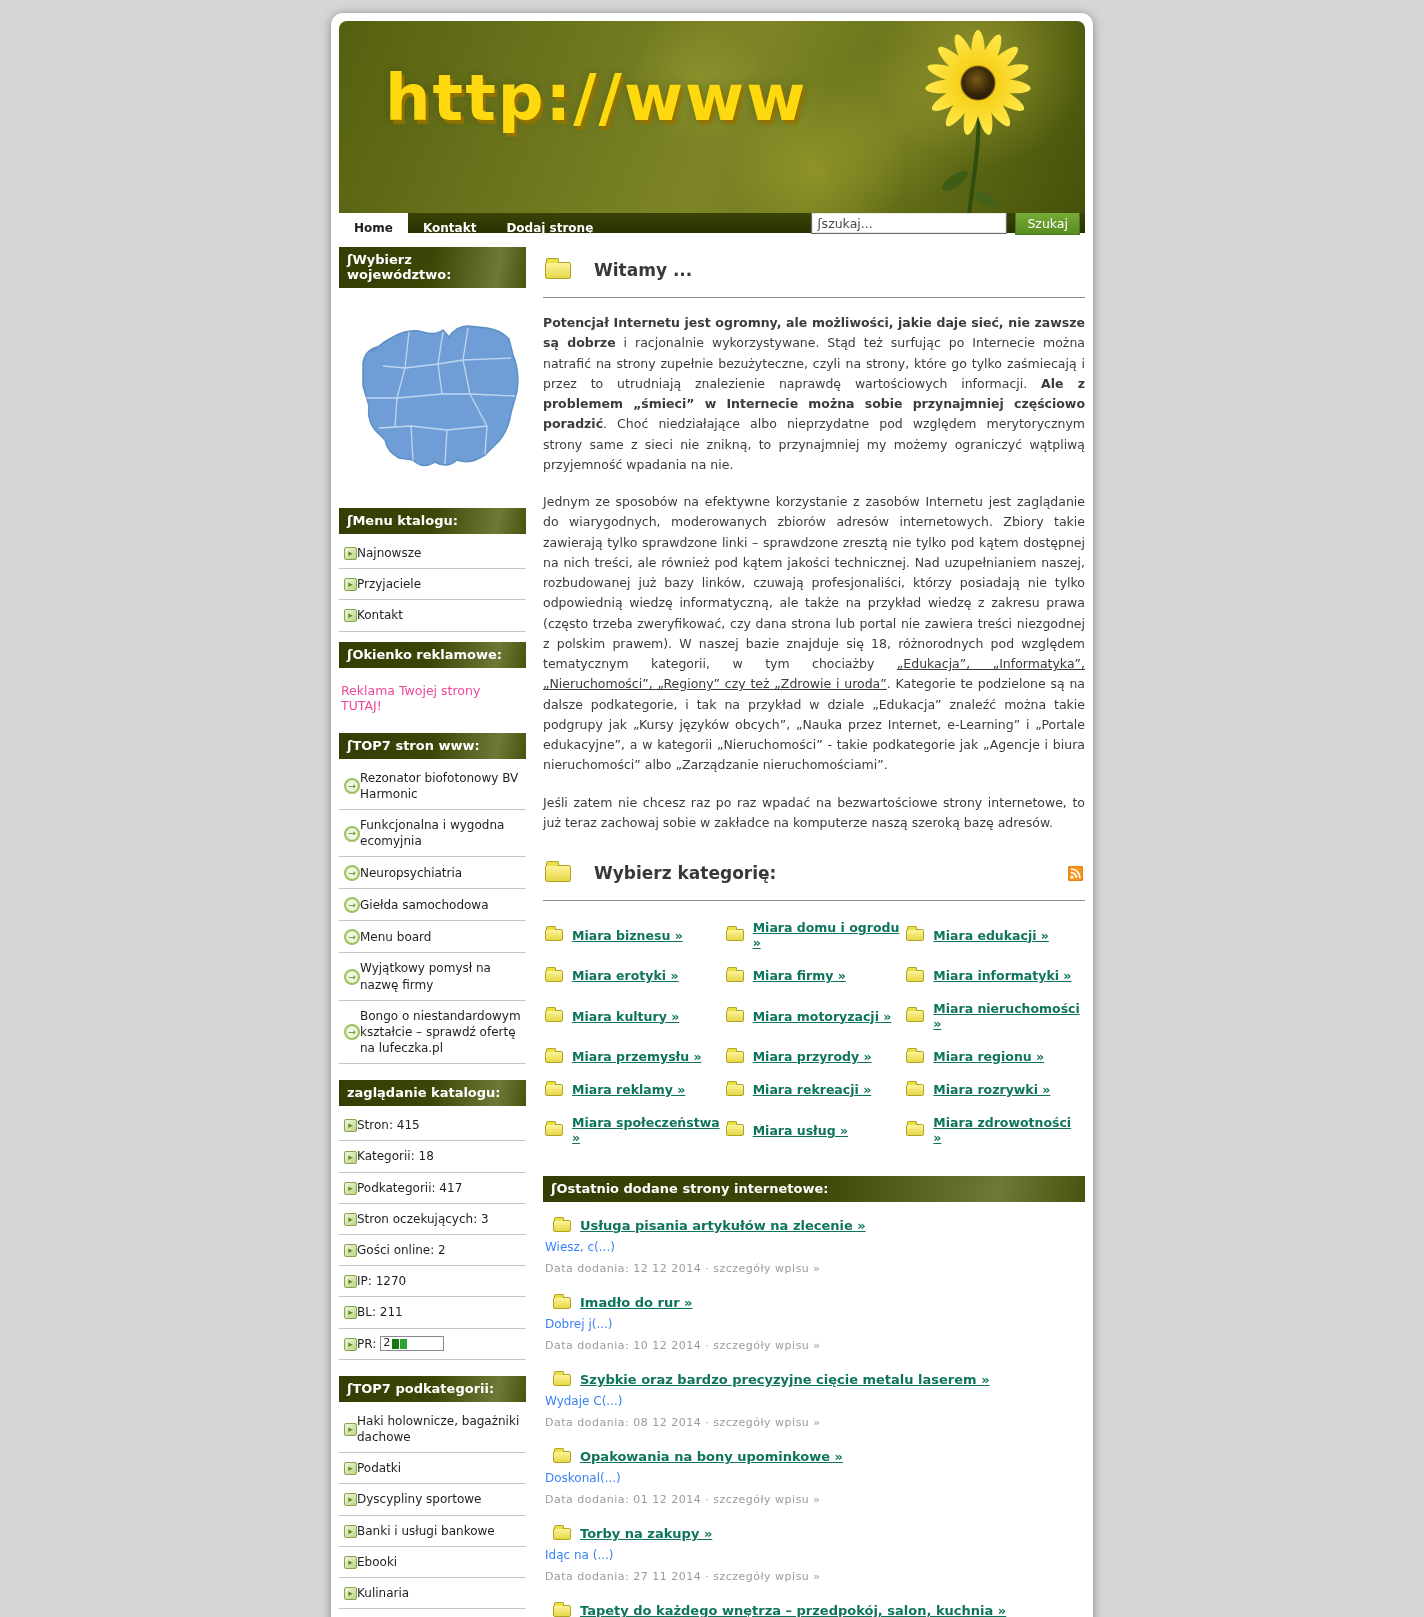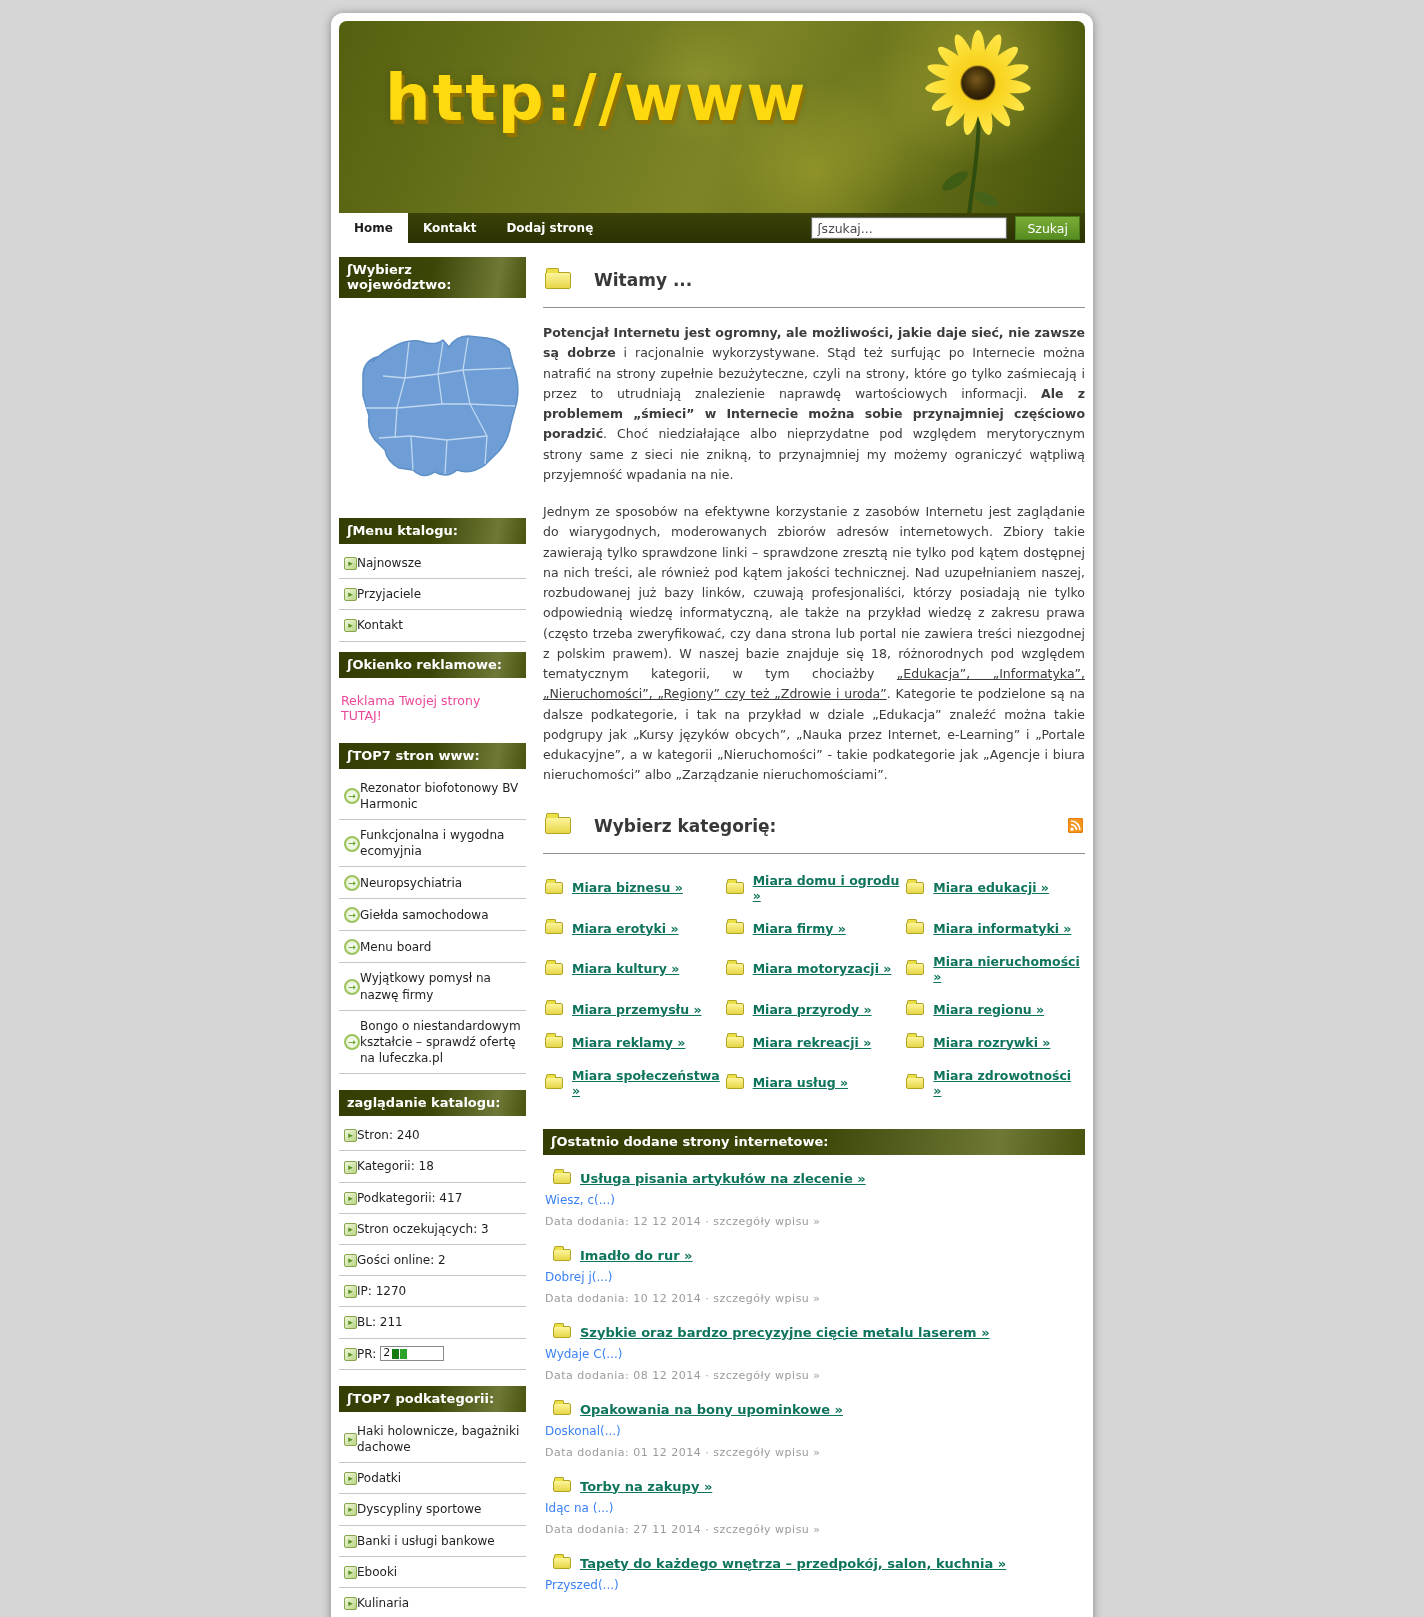--- a/index.html
+++ b/index.html
@@ -32,21 +32,21 @@
   .logo-text {
     position:absolute; left:46px; top:40px;
     font-size:64px; font-weight:bold; letter-spacing:2px;
     color:#ffd90f;
     text-shadow:3px 4px 0 rgba(150,115,0,.9), 0 0 8px rgba(40,50,0,.3);
   }
   .sunflower { position:absolute; right:42px; top:2px; }
 
   
   .navbar {
-    height:30px; background:linear-gradient(#3b4207,#2b3102);
+    height:20px; background:linear-gradient(#3b4207,#2b3102);
     display:flex; align-items:stretch;
   }
   .nav-tab { padding:0 15px; line-height:30px; color:#fff; font-weight:bold;
     font-size:12px; cursor:pointer; }
   .nav-tab.active { background:#fff; color:#1d1d1d; }
   .nav-search { margin-left:auto; display:flex; align-items:center; gap:8px; padding-right:5px; }
   .search-input { width:196px; height:22px; border:1px solid #6d6d6d;
     box-shadow:inset 0 0 0 1px #e8e8e8; padding:1px 5px; font-size:12.5px; color:#4a4a4a;
     font-family:"DejaVu Sans","Liberation Sans",sans-serif; }
   .search-btn { height:24px; padding:0 11px; border:1px solid #47781b;
@@ -264,21 +264,21 @@
                 <span>Bongo o niestandardowym kształcie – sprawdź ofertę na lufeczka.pl</span>
               </div>
             </div>
         </div>
 
         <div class="section" style="margin-top:16px;">
           <div class="band">zaglądanie katalogu:</div>
           <div id="stats-list">
               <div class="side-item">
                 <span class="i-sq"></span>
-                <span>Stron: 240</span>
+                <span>Stron: 415</span>
               </div>
               <div class="side-item">
                 <span class="i-sq"></span>
                 <span>Kategorii: 18</span>
               </div>
               <div class="side-item">
                 <span class="i-sq"></span>
                 <span>Podkategorii: 417</span>
               </div>
               <div class="side-item">
@@ -342,20 +342,21 @@
 
       <div class="content">
 
         <div class="section-title">
           <span class="i-folder lg"></span>
           <h2>Witamy ...</h2>
         </div>
         <div class="welcome" id="welcome-paras">
             <p><span class="b">Potencjał Internetu jest ogromny, ale możliwości, jakie daje sieć, nie zawsze są dobrze</span><span> i racjonalnie wykorzystywane. Stąd też surfując po Internecie można natrafić na strony zupełnie bezużyteczne, czyli na strony, które go tylko zaśmiecają i przez to utrudniają znalezienie naprawdę wartościowych informacji. </span><span class="b">Ale z problemem „śmieci” w Internecie można sobie przynajmniej częściowo poradzić</span><span>. Choć niedziałające albo nieprzydatne pod względem merytorycznym strony same z sieci nie znikną, to przynajmniej my możemy ograniczyć wątpliwą przyjemność wpadania na nie.</span></p>
             <p><span>Jednym ze sposobów na efektywne korzystanie z zasobów Internetu jest zaglądanie do wiarygodnych, moderowanych zbiorów adresów internetowych. Zbiory takie zawierają tylko sprawdzone linki – sprawdzone zresztą nie tylko pod kątem dostępnej na nich treści, ale również pod kątem jakości technicznej. Nad uzupełnianiem naszej, rozbudowanej już bazy linków, czuwają profesjonaliści, którzy posiadają nie tylko odpowiednią wiedzę informatyczną, ale także na przykład wiedzę z zakresu prawa (często trzeba zweryfikować, czy dana strona lub portal nie zawiera treści niezgodnej z polskim prawem). W naszej bazie znajduje się 18, różnorodnych pod względem tematycznym kategorii, w tym chociażby </span><span class=" u">„Edukacja”, „Informatyka”, „Nieruchomości”, „Regiony” czy też „Zdrowie i uroda”</span><span>. Kategorie te podzielone są na dalsze podkategorie, i tak na przykład w dziale „Edukacja” znaleźć można takie podgrupy jak „Kursy języków obcych”, „Nauka przez Internet, e-Learning” i „Portale edukacyjne”, a w kategorii „Nieruchomości” - takie podkategorie jak „Agencje i biura nieruchomości” albo „Zarządzanie nieruchomościami”.</span></p>
+            <p><span>Jeśli zatem nie chcesz raz po raz wpadać na bezwartościowe strony internetowe, to już teraz zachowaj sobie w zakładce na komputerze naszą szeroką bazę adresów.</span></p>
           </div>
 
         <div class="section-title cats-head">
           <span class="i-folder lg"></span>
           <h2>Wybierz kategorię:</h2>
           <svg class="rss-icon" width="15" height="15" viewBox="0 0 15 15" style="cursor:pointer">
             <rect width="15" height="15" rx="3" fill="#f7941d"></rect>
             <rect width="15" height="15" rx="3" fill="none" stroke="#d87400" stroke-width="1"></rect>
             <circle cx="4" cy="11.2" r="1.6" fill="#fff"></circle>
             <path d="M3 6.6 a5.4 5.4 0 0 1 5.4 5.4" stroke="#fff" stroke-width="1.7" fill="none"></path>

